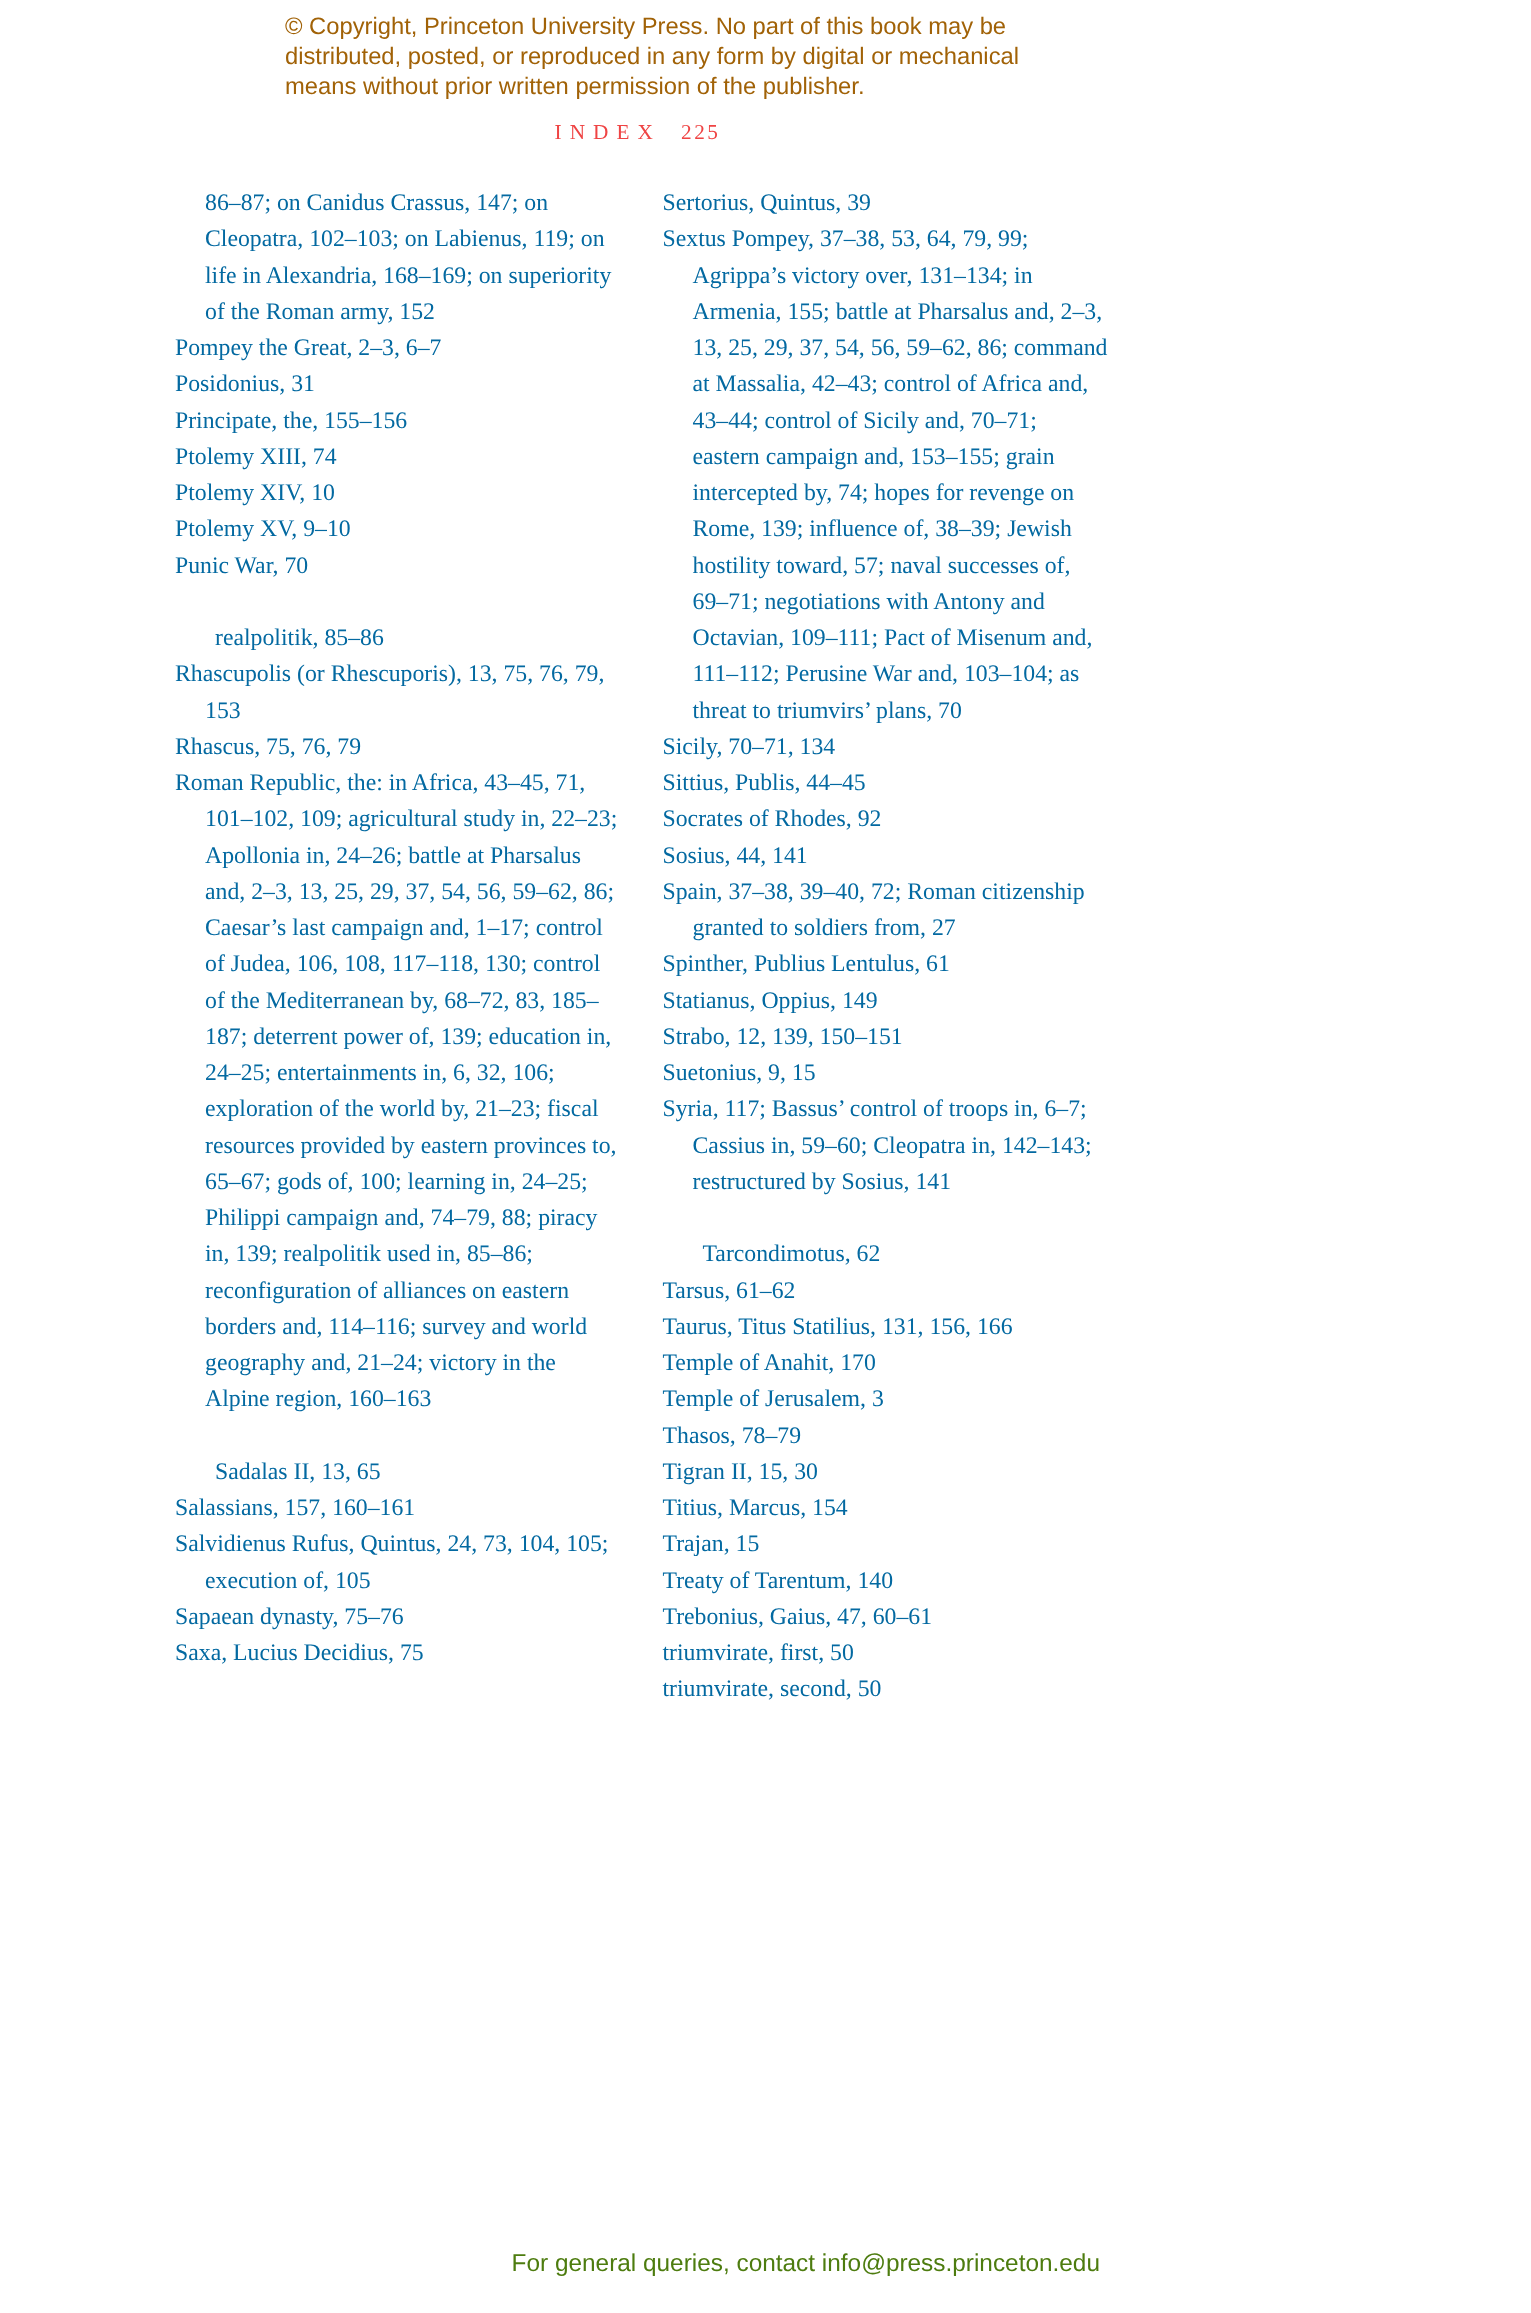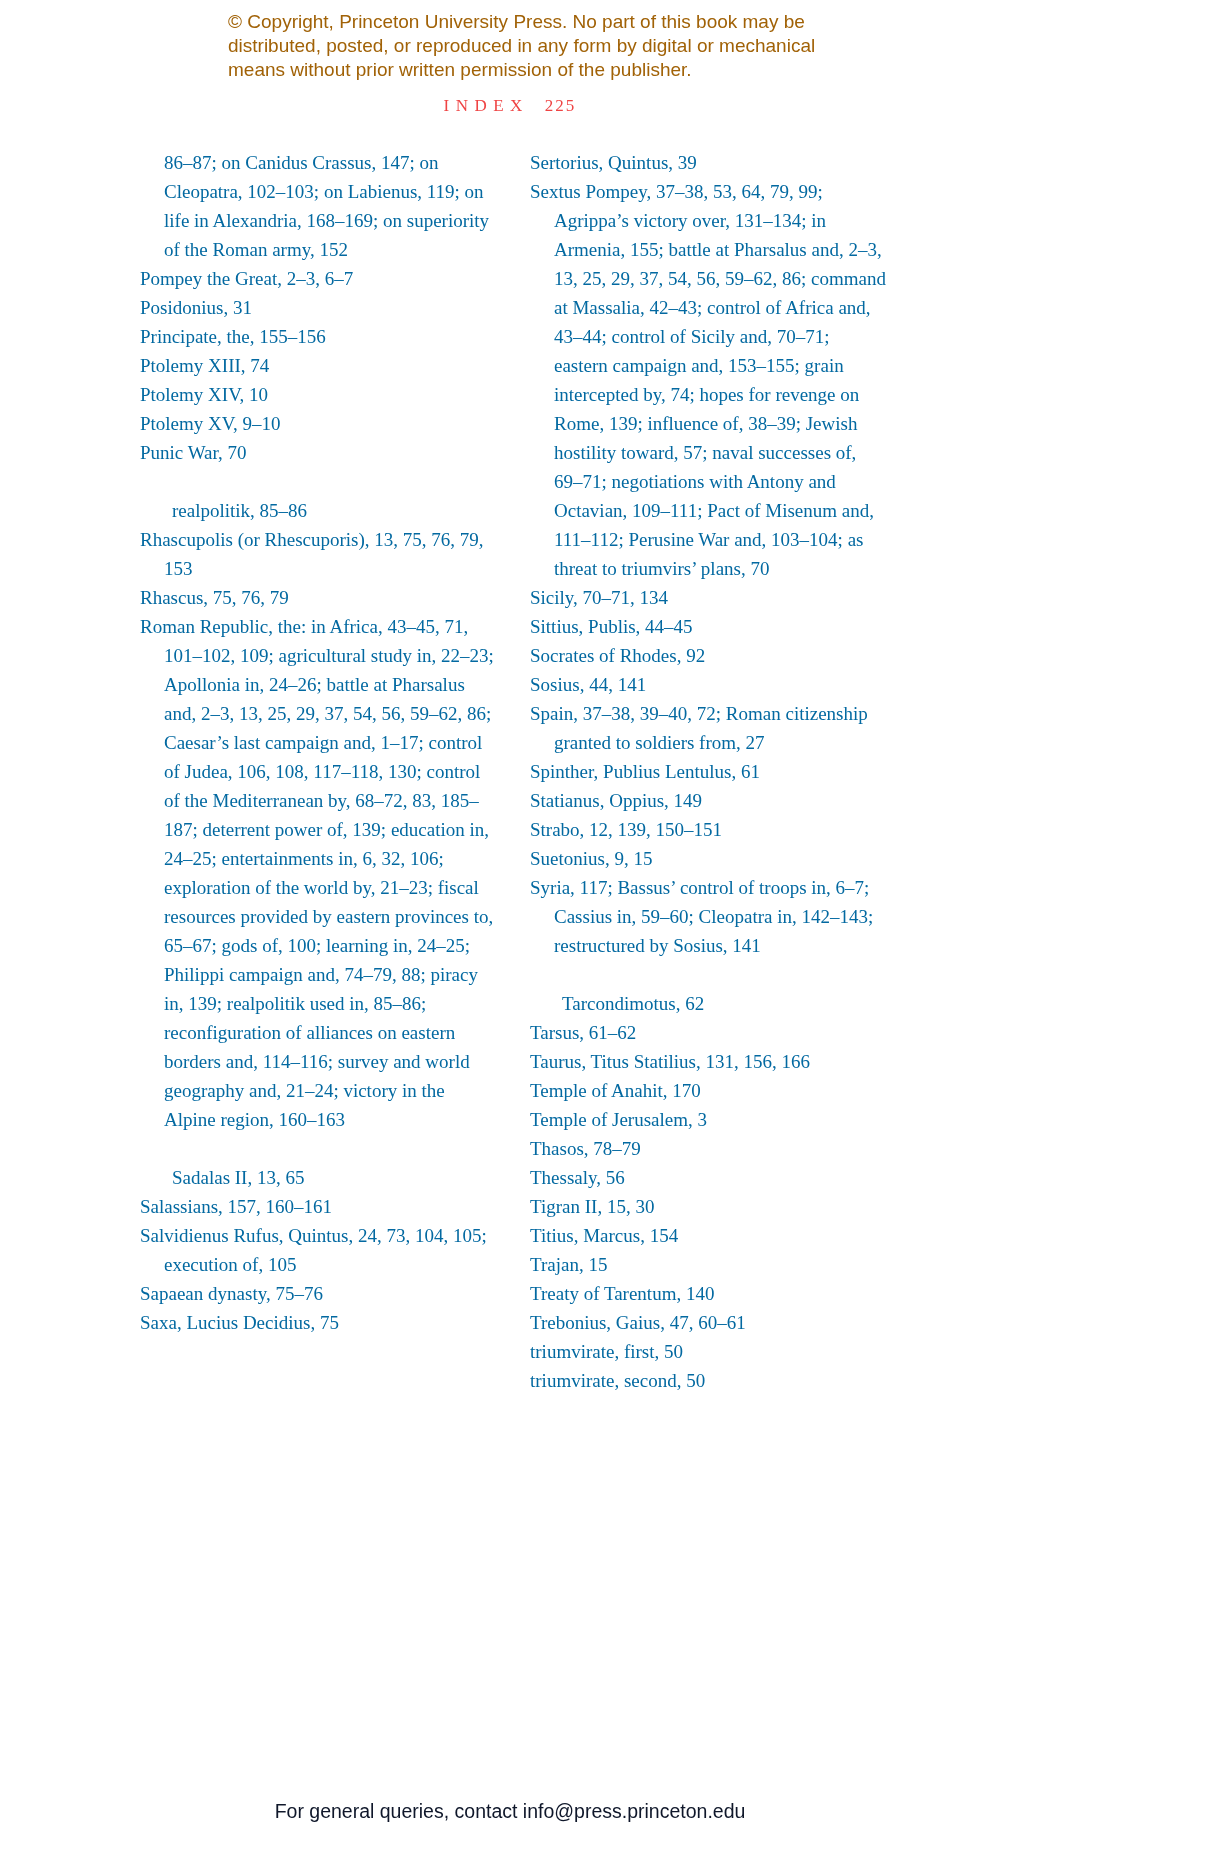--- a/index.html
+++ b/index.html
@@ -52,24 +52,24 @@
     text-indent: -24px;
     color: #0369a1;
   }
   .entry.continuation { text-indent: 0; }
   .entry.gap { margin-top: 29px; margin-left: 32px; }
   .page-footer {
     position: absolute;
     top: 1800px;
     left: 140px;
     width: 740px;
-    text-align: center;
+    text-align: right;
     font-family: "Liberation Sans", sans-serif;
     font-size: 19.5px;
-    color: #0f172a;
+    color: #4d7c0f;
   }
 </style>
 </head>
 <body>
 
 <div class="copyright">© Copyright, Princeton University Press. No part of this book may be distributed, posted, or reproduced in any form by digital or mechanical means without prior written permission of the publisher.</div>
 
 <div class="page-header">
   <span class="index-title">INDEX</span><span class="page-number">225</span>
 </div>
@@ -105,21 +105,20 @@
     <p class="entry">Statianus, Oppius, 149</p>
     <p class="entry">Strabo, 12, 139, 150–151</p>
     <p class="entry">Suetonius, 9, 15</p>
     <p class="entry">Syria, 117; Bassus’ control of troops in, 6–7; Cassius in, 59–60; Cleopatra in, 142–143; restructured by Sosius, 141</p>
     <p class="entry gap">Tarcondimotus, 62</p>
     <p class="entry">Tarsus, 61–62</p>
     <p class="entry">Taurus, Titus Statilius, 131, 156, 166</p>
     <p class="entry">Temple of Anahit, 170</p>
     <p class="entry">Temple of Jerusalem, 3</p>
     <p class="entry">Thasos, 78–79</p>
-    <p class="entry">Thessaly, 56</p>
     <p class="entry">Tigran II, 15, 30</p>
     <p class="entry">Titius, Marcus, 154</p>
     <p class="entry">Trajan, 15</p>
     <p class="entry">Treaty of Tarentum, 140</p>
     <p class="entry">Trebonius, Gaius, 47, 60–61</p>
     <p class="entry">triumvirate, first, 50</p>
     <p class="entry">triumvirate, second, 50</p>
   </div>
 
 <div class="page-footer">For general queries, contact info@press.princeton.edu</div>

